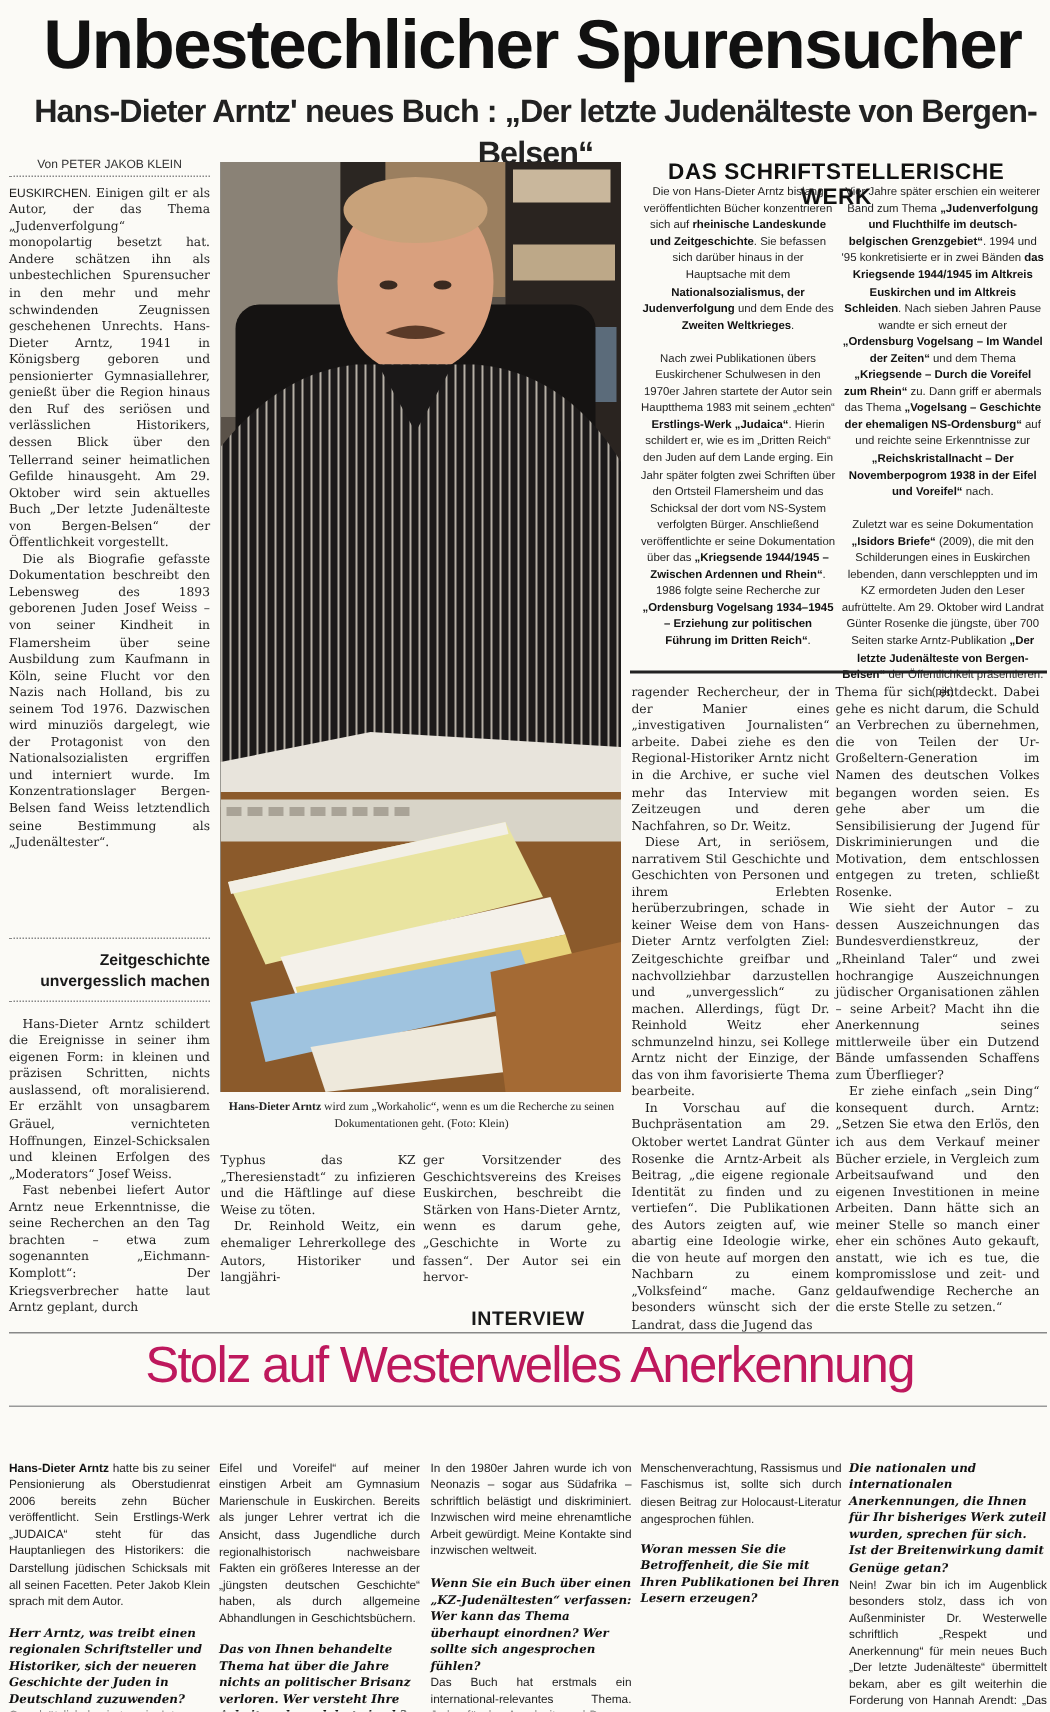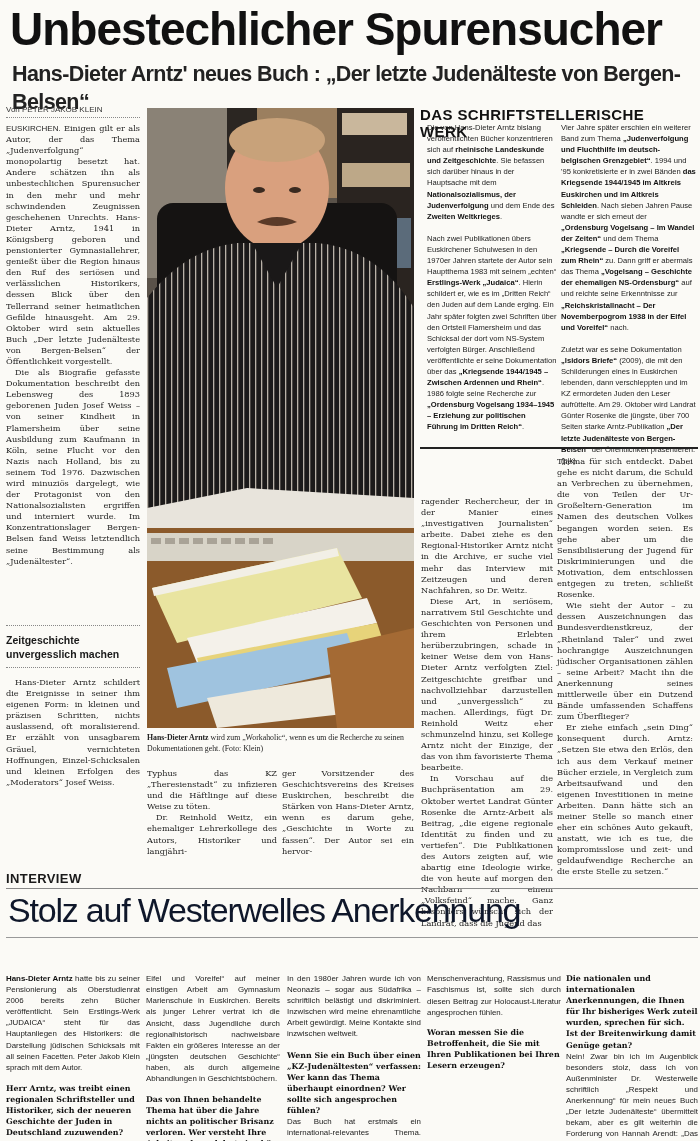--- a/index.html
+++ b/index.html
@@ -1,60 +1,60 @@
 <!DOCTYPE html>
 <html><head>
 <meta charset="utf-8">
 <style>
   * { box-sizing: border-box; margin: 0; padding: 0; }
   html, body { width: 700px; height: 1141px; background: #fbfaf6; overflow: hidden; }
   body { position: relative; font-family: "DejaVu Serif", serif; color: #1a1a1a; }
 
-  .abs { position: absolute; }
+  .abs { position: absolute; text-align: center; }
 
   .headline { left: 10px; top: 2px; width: 690px; font-family: "Liberation Sans", sans-serif; font-weight: bold; font-size: 46px; letter-spacing: -1px; line-height: 54px; color: #111; }
   .subhead { left: 12px; top: 60px; width: 690px; font-family: "Liberation Sans", sans-serif; font-size: 21.5px; letter-spacing: -0.6px; line-height: 28px; color: #222; }
 
   .byline { left: 6px; top: 105px; width: 134px; font-family: "Liberation Sans", sans-serif; font-size: 8px; color: #333; border-bottom: 1px dotted #888; padding-bottom: 3px; }
 
   .col { font-size: 8.2px; line-height: 11.1px; text-align: justify; hyphens: auto; color: #1e1e1e; }
   .col p { text-indent: 9px; }
   .col p.first { text-indent: 0; }
   .dateline { font-family: "Liberation Sans", sans-serif; font-weight: normal; font-size: 8px; }
 
   .col1 { left: 6px; top: 123px; width: 134px; }
   .col1b { left: 6px; top: 677px; width: 134px; }
 
-  .subhead-box { left: 6px; top: 625px; width: 134px; border-top: 1px dotted #888; border-bottom: 1px dotted #888; padding: 7px 0 6px; text-align: left; font-family: "Liberation Sans", sans-serif; font-weight: bold; font-size: 10.5px; line-height: 14px; }
+  .subhead-box { left: 6px; top: 625px; width: 134px; border-top: 1px dotted #888; border-bottom: 1px dotted #888; padding: 7px 0 6px; text-align: right; font-family: "Liberation Sans", sans-serif; font-weight: bold; font-size: 10.5px; line-height: 14px; }
 
   .photo { left: 147px; top: 108px; width: 267px; height: 620px; overflow: hidden; background: #3a3530; }
   .caption { left: 147px; top: 732px; width: 268px; font-family: Liberation Serif, serif; font-size: 7.8px; line-height: 11px; color: #222; }
   .caption b { font-weight: bold; }
 
   .col2a { left: 147px; top: 768px; width: 130px; }
   .col2b { left: 282px; top: 768px; width: 132px; }
 
   .box-title { left: 420px; top: 106px; width: 275px; font-family: "Liberation Sans", sans-serif; font-weight: bold; font-size: 15px; letter-spacing: 0.4px; color: #111; }
   .box { font-family: "Liberation Sans", sans-serif; font-size: 7.6px; line-height: 11.1px; color: #222; }
   .box b { font-weight: bold; color: #111; }
   .box p { margin-bottom: 11px; }
   .box1 { left: 427px; top: 122px; width: 130px; }
   .box2 { left: 561px; top: 122px; width: 135px; }
   .box-rule { left: 420px; top: 447px; width: 278px; height: 2px; background: #222; }
 
-  .col3 { left: 421px; top: 456px; width: 132px; margin-top: 40px; }
+  .col3 { left: 421px; top: 456px; width: 132px; }
   .col4 { left: 557px; top: 456px; width: 136px; }
 
   .interview-label { left: 6px; top: 871px; width: 692px; font-family: "Liberation Sans", sans-serif; font-weight: bold; font-size: 13px; letter-spacing: 0.4px; border-bottom: 1px solid #888; padding-bottom: 2px; }
-  .interview-title { left: 8px; top: 888px; width: 690px; font-family: "Liberation Sans", sans-serif; font-size: 34px; letter-spacing: -1.2px; line-height: 44px; color: #0f172a; }
+  .interview-title { left: 8px; top: 888px; width: 690px; font-family: "Liberation Sans", sans-serif; font-size: 34px; letter-spacing: -1.2px; line-height: 44px; color: #be185d; }
   .interview-rule { left: 6px; top: 937px; width: 692px; height: 1px; background: #999; }
 
   .icol { font-family: "Liberation Sans", sans-serif; font-size: 7.9px; line-height: 11.1px; color: #222; text-align: justify; margin-top: 23px; }
   .icol b { font-weight: bold; color: #111; }
-  .icol .q { font-family: "DejaVu Serif", serif; font-weight: bold; font-size: 7.9px; line-height: 11.1px; margin-top: 10px; text-align: left; color: #111; }
+  .icol .q { font-family: "DejaVu Serif", serif; font-style: italic; font-weight: bold; font-size: 7.9px; line-height: 11.1px; margin-top: 10px; text-align: left; color: #111; }
   .ic1 { left: 6px; top: 950px; width: 134px; }
   .ic2 { left: 146px; top: 950px; width: 134px; }
   .ic3 { left: 287px; top: 950px; width: 134px; }
   .ic4 { left: 427px; top: 950px; width: 134px; }
   .ic5 { left: 566px; top: 950px; width: 132px; }
   .ic5 .q { margin-top: 0; }
   .ic3 .q { margin-top: 10px; }
 </style>
 </head>
 <body>
@@ -66,20 +66,21 @@
 
 <div class="abs col col1">
   <p class="first"><span class="dateline">EUSKIRCHEN.</span> <span>Einigen gilt er als Autor, der das Thema „Judenverfolgung“ monopolartig besetzt hat. Andere schätzen ihn als unbestechlichen Spurensucher in den mehr und mehr schwindenden Zeugnissen geschehenen Unrechts. Hans-Dieter Arntz, 1941 in Königsberg geboren und pensionierter Gymnasiallehrer, genießt über die Region hinaus den Ruf des seriösen und verlässlichen Historikers, dessen Blick über den Tellerrand seiner heimatlichen Gefilde hinausgeht. Am 29. Oktober wird sein aktuelles Buch „Der letzte Judenälteste von Bergen-Belsen“ der Öffentlichkeit vorgestellt.</span></p>
   <p>Die als Biografie gefasste Dokumentation beschreibt den Lebensweg des 1893 geborenen Juden Josef Weiss – von seiner Kindheit in Flamersheim über seine Ausbildung zum Kaufmann in Köln, seine Flucht vor den Nazis nach Holland, bis zu seinem Tod 1976. Dazwischen wird minuziös dargelegt, wie der Protagonist von den Nationalsozialisten ergriffen und interniert wurde. Im Konzentrationslager Bergen-Belsen fand Weiss letztendlich seine Bestimmung als „Judenältester“.</p>
 </div>
 
 <div class="abs subhead-box">Zeitgeschichte unvergesslich machen</div>
 
 <div class="abs col col1b">
   <p>Hans-Dieter Arntz schildert die Ereignisse in seiner ihm eigenen Form: in kleinen und präzisen Schritten, nichts auslassend, oft moralisierend. Er erzählt von unsagbarem Gräuel, vernichteten Hoffnungen, Einzel-Schicksalen und kleinen Erfolgen des „Moderators“ Josef Weiss.</p>
+  <p>Fast nebenbei liefert Autor Arntz neue Erkenntnisse, die seine Recherchen an den Tag brachten – etwa zum sogenannten „Eichmann-Komplott“: Der Kriegsverbrecher hatte laut Arntz geplant, durch</p>
 </div>
 
 <div class="abs photo">
   <svg width="267" height="620" viewBox="0 0 267 620">
     <defs>
       <pattern id="stripes" width="6" height="10" patternUnits="userSpaceOnUse">
         <rect width="6" height="10" fill="#1c1a1a"></rect>
         <rect x="0" width="1.3" height="10" fill="#b9b2a8"></rect>
       </pattern>
     </defs>

